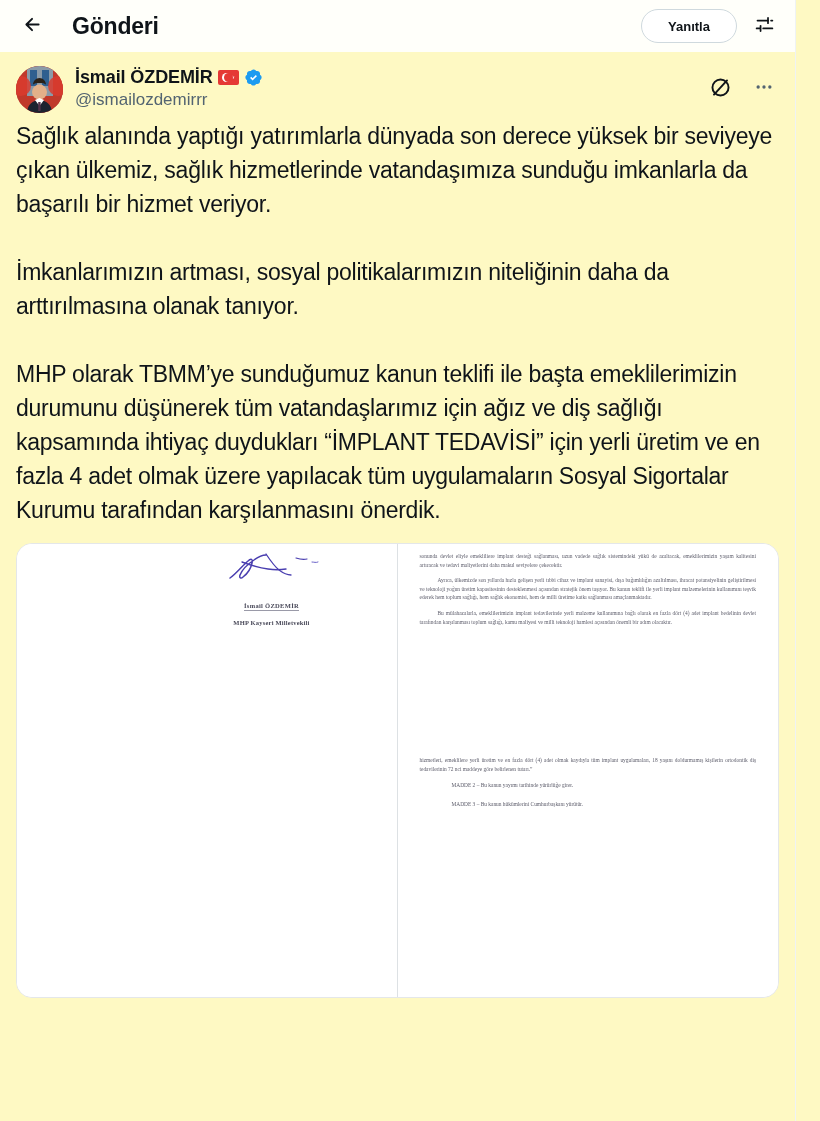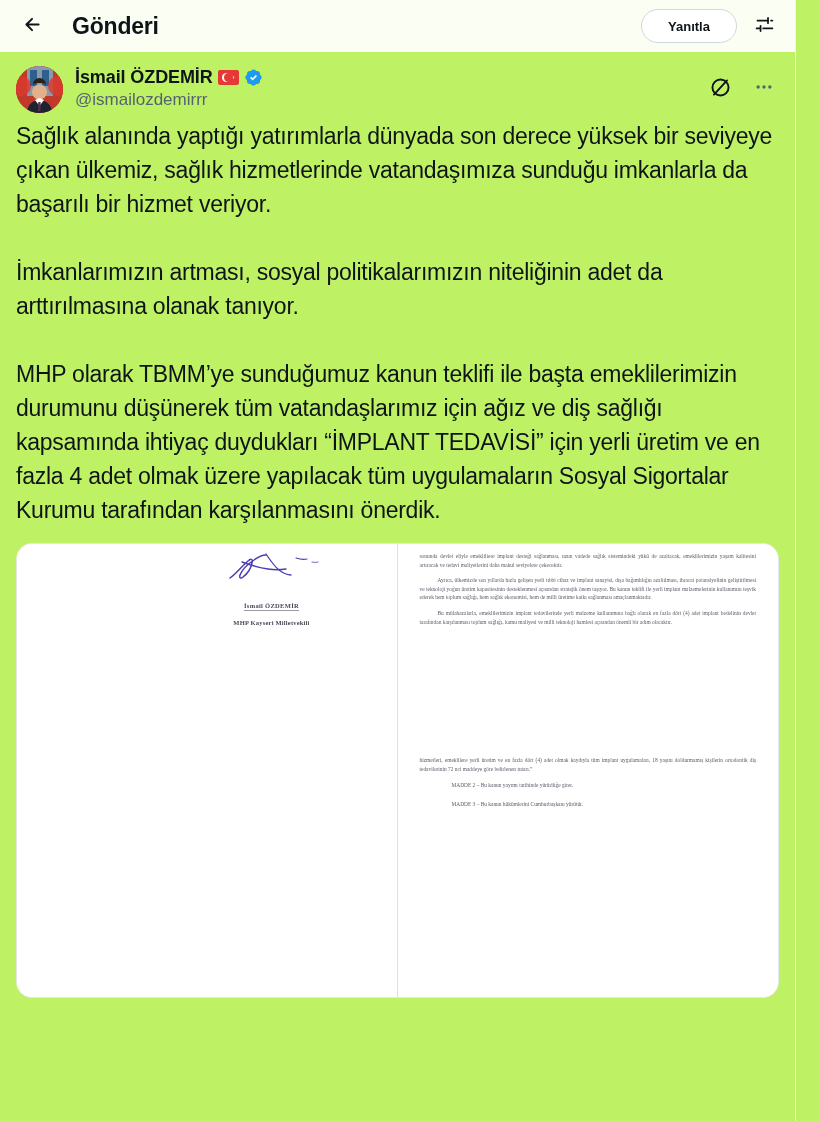--- a/index.html
+++ b/index.html
@@ -9,21 +9,21 @@
     height: 1121px;
     background: #ffffff;
     font-family: "Liberation Sans", sans-serif;
     -webkit-font-smoothing: antialiased;
   }
 
   .app {
     position: relative;
     width: 820px;
     height: 1121px;
-    background: #bef264;
+    background: #fef9c3;
     overflow: hidden;
   }
 
   
   .column-divider {
     position: absolute;
     top: 0;
     left: 795px;
     width: 1px;
     height: 1121px;
@@ -406,21 +406,21 @@
               <circle cx="12" cy="12" r="2" fill="#536471"></circle>
               <circle cx="19" cy="12" r="2" fill="#536471"></circle>
             </svg>
           </span>
         </div>
       </div>
     </div>
 
     <div class="tweet-text">
       <p>Sağlık alanında yaptığı yatırımlarla dünyada son derece yüksek bir seviyeye çıkan ülkemiz, sağlık hizmetlerinde vatandaşımıza sunduğu imkanlarla da başarılı bir hizmet veriyor.</p>
-      <p>İmkanlarımızın artması, sosyal politikalarımızın niteliğinin adet da arttırılmasına olanak tanıyor.</p>
+      <p>İmkanlarımızın artması, sosyal politikalarımızın niteliğinin daha da arttırılmasına olanak tanıyor.</p>
       <p>MHP olarak TBMM’ye sunduğumuz kanun teklifi ile başta emeklilerimizin durumunu düşünerek tüm vatandaşlarımız için ağız ve diş sağlığı kapsamında ihtiyaç duydukları “İMPLANT TEDAVİSİ” için yerli üretim ve en fazla 4 adet olmak üzere yapılacak tüm uygulamaların Sosyal Sigortalar Kurumu tarafından karşılanmasını önerdik.</p>
     </div>
 
     <div class="media-card">
 
       <div class="doc-page left">
         <div class="sig-block">
           <div class="signature">
             <svg width="120" height="44" viewBox="0 0 120 44" fill="none">
               <path d="M18 30c6-4 12-12 18-17 3-3 5-2 4 2-1 5-5 11-9 14-2 2-4 1-3-2 2-5 8-11 14-15 4-3 8-5 12-5" stroke="#4a3fb0" stroke-width="1.5" stroke-linecap="round"></path>

